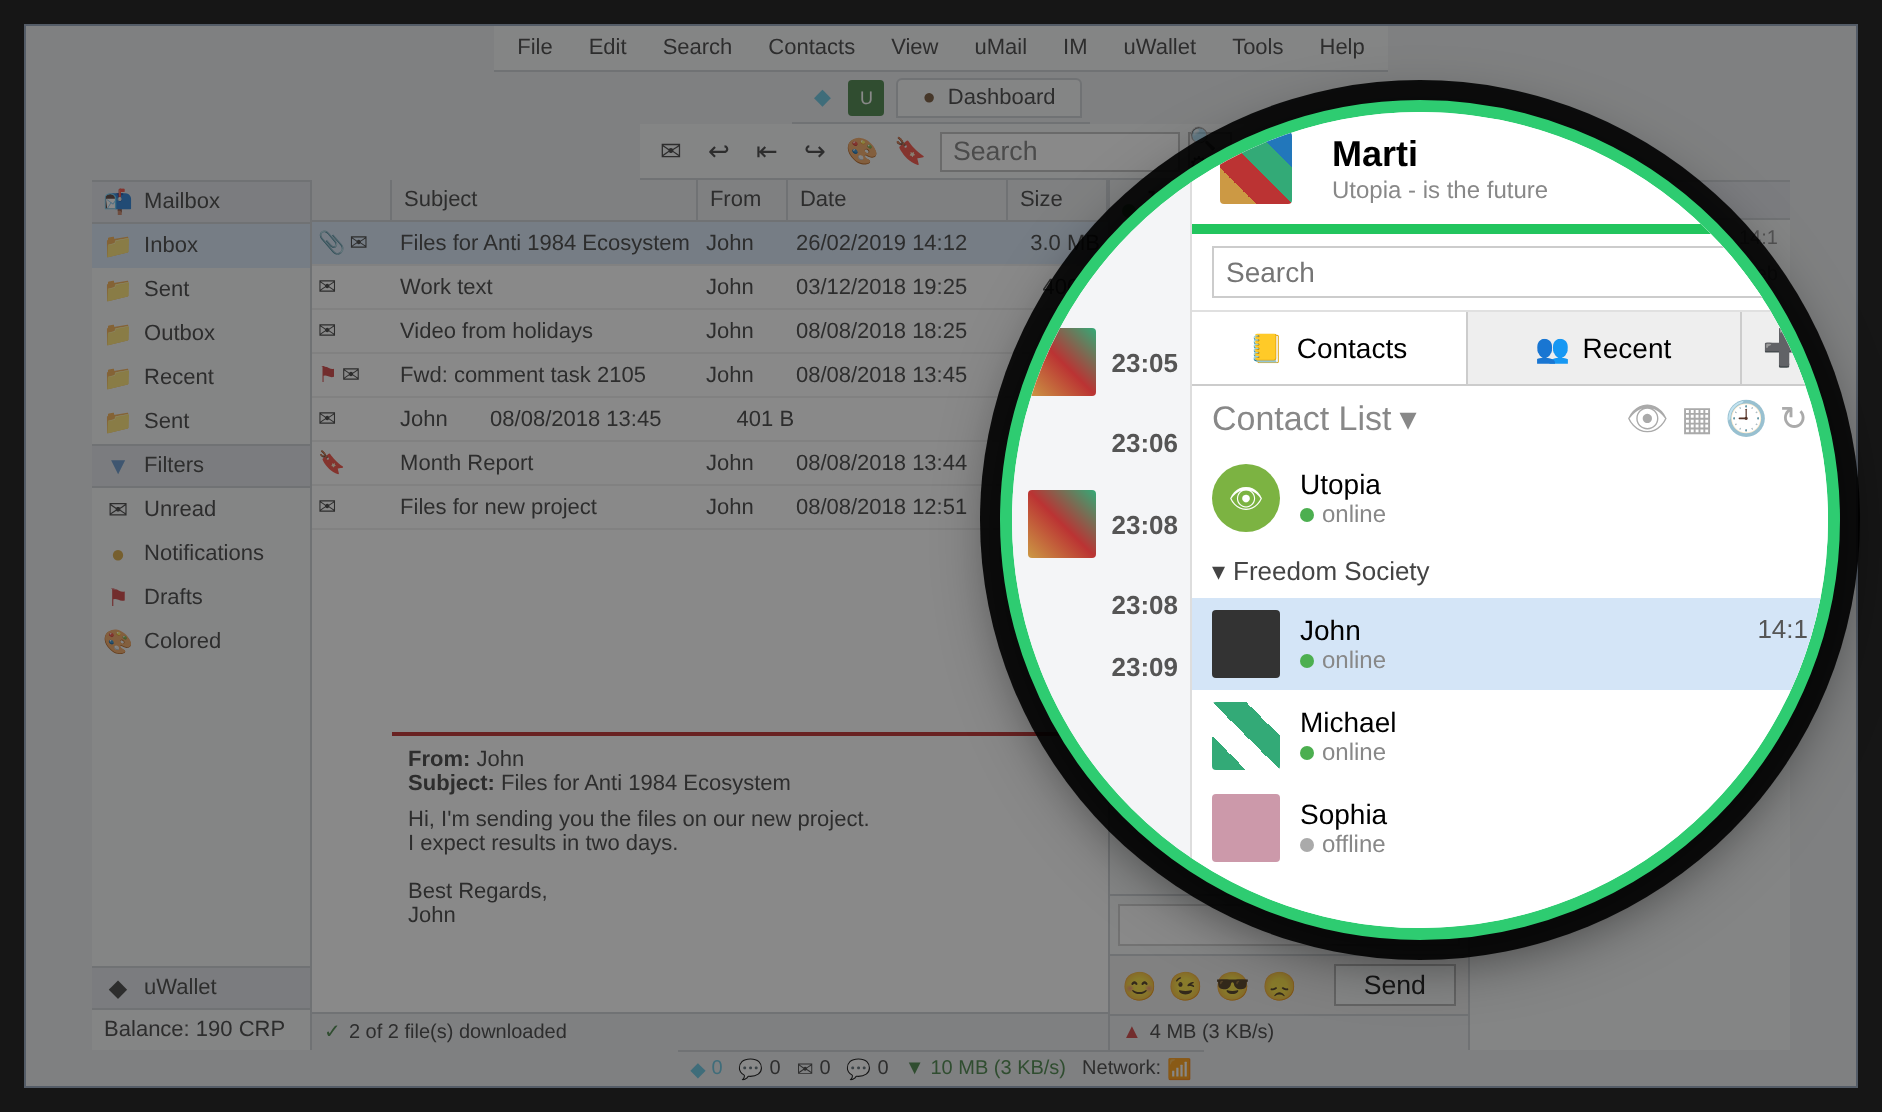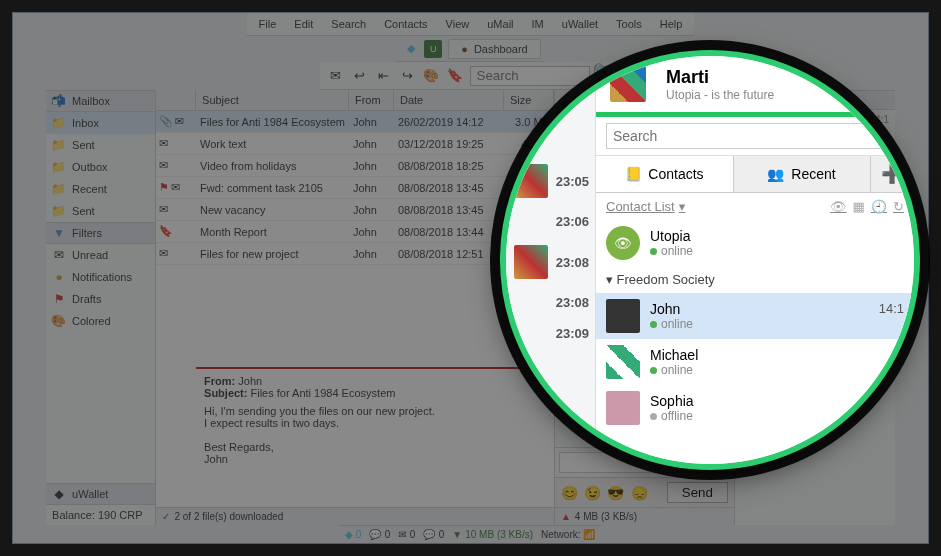--- a/index.html
+++ b/index.html
@@ -65,21 +65,21 @@
 .mag-user .uav { width:36px; height:36px; background:linear-gradient(45deg,#c94 25%,#b33 25% 50%,#3a7 50% 75%,#27b 75%); border-radius:2px; }
 .mag-user .uname { font-size:18px; font-weight:bold; }
 .mag-user .utag { font-size:12px; color:#888; }
 .mag-search { padding:6px 10px; border-bottom:1px solid #e0e0e0; }
 .mag-search input { width:100%; padding:4px 6px; border:1px solid #ccc; font-size:14px; }
 .mag-tabs { display:flex; border-bottom:1px solid #ccc; }
 .mag-tab { flex:1; padding:10px; display:flex; align-items:center; justify-content:center; gap:6px; font-size:14px; }
 .mag-tab.active { background:#fff; border-right:1px solid #ccc; }
 .mag-tab:not(.active) { background:#eee; }
 .mag-add { width:44px; display:flex; align-items:center; justify-content:center; background:#eee; border-left:1px solid #ccc; }
-.mag-listhdr { padding:6px 10px; color:#888; font-size:13px; display:flex; align-items:center;text-decoration:underline; }
+.mag-listhdr { padding:6px 10px; color:#888; font-size:17px; display:flex; align-items:center; }
 .mag-listhdr .tools { margin-left:auto; display:flex; gap:6px; color:#aaa; }
 .mag-contact { display:flex; align-items:center; gap:10px; padding:6px 10px; cursor:pointer; }
 .mag-contact.selected { background:#d4e5f7; }
 .mag-contact .cav { width:34px; height:34px; background:#aaa; border-radius:2px; }
 .mag-contact .cname { font-size:14px; }
 .mag-contact .cstat { font-size:12px; color:#888; display:flex; align-items:center; gap:4px; }
 .mag-contact .ctime { margin-left:auto; font-size:13px; color:#555; align-self:flex-start; padding-top:2px; }
 .mag-group { padding:6px 10px; font-size:13px; color:#444; display:flex; align-items:center; gap:4px; }
 </style>
 </head>
@@ -219,21 +219,20 @@
             </div>
             <div class="mr-subj">Fwd: comment task 2105</div>
             <div class="mr-from">John</div>
             <div class="mr-date">08/08/2018 13:45</div>
             <div class="mr-size">2.4 KB</div>
           </div>
         <div class="mail-row">
             <div class="mr-icons">
               <span>✉</span>
             </div>
-            <div class="mr-subj">New vacancy</div>
             <div class="mr-from">John</div>
             <div class="mr-date">08/08/2018 13:45</div>
             <div class="mr-size">401 B</div>
           </div>
         <div class="mail-row">
             <div class="mr-icons">
               <span>🔖</span>
             </div>
             <div class="mr-subj">Month Report</div>
             <div class="mr-from">John</div>

